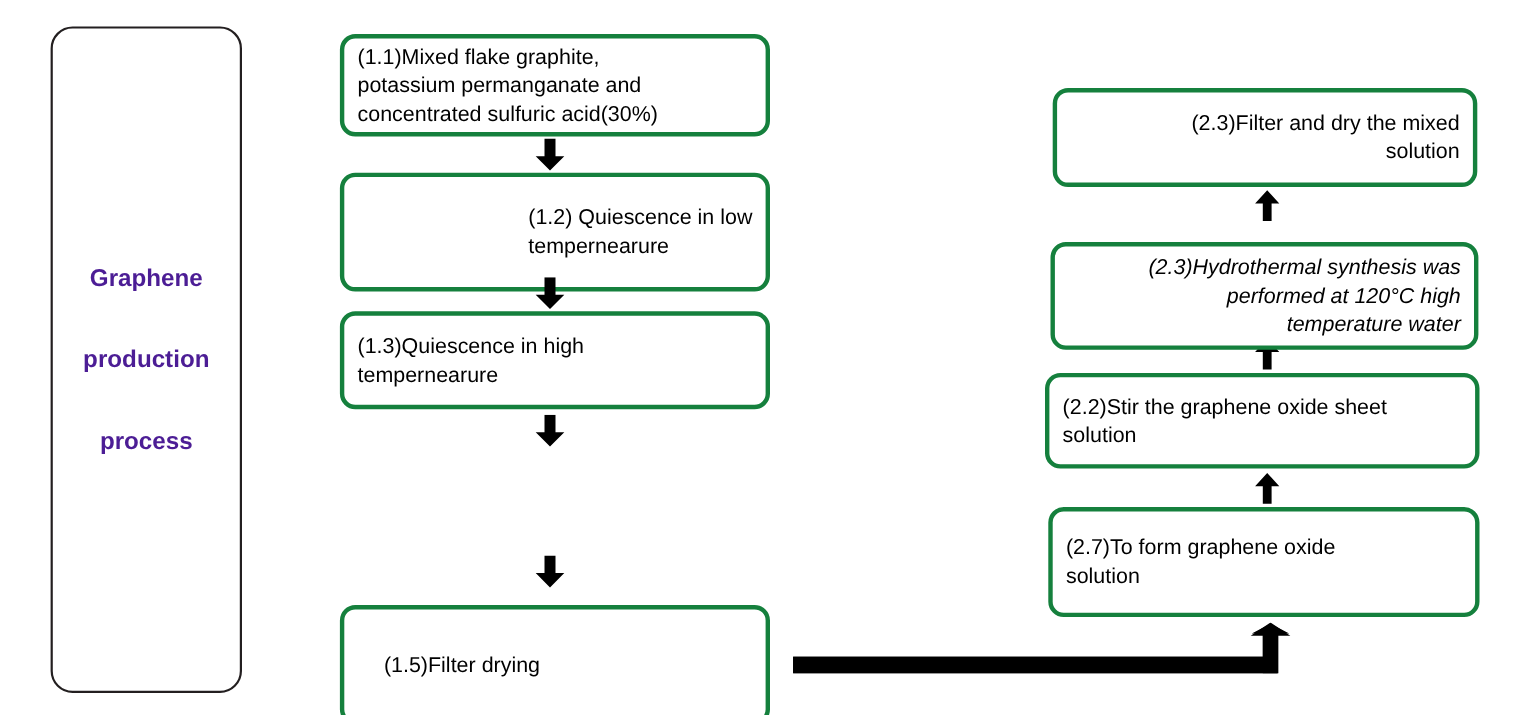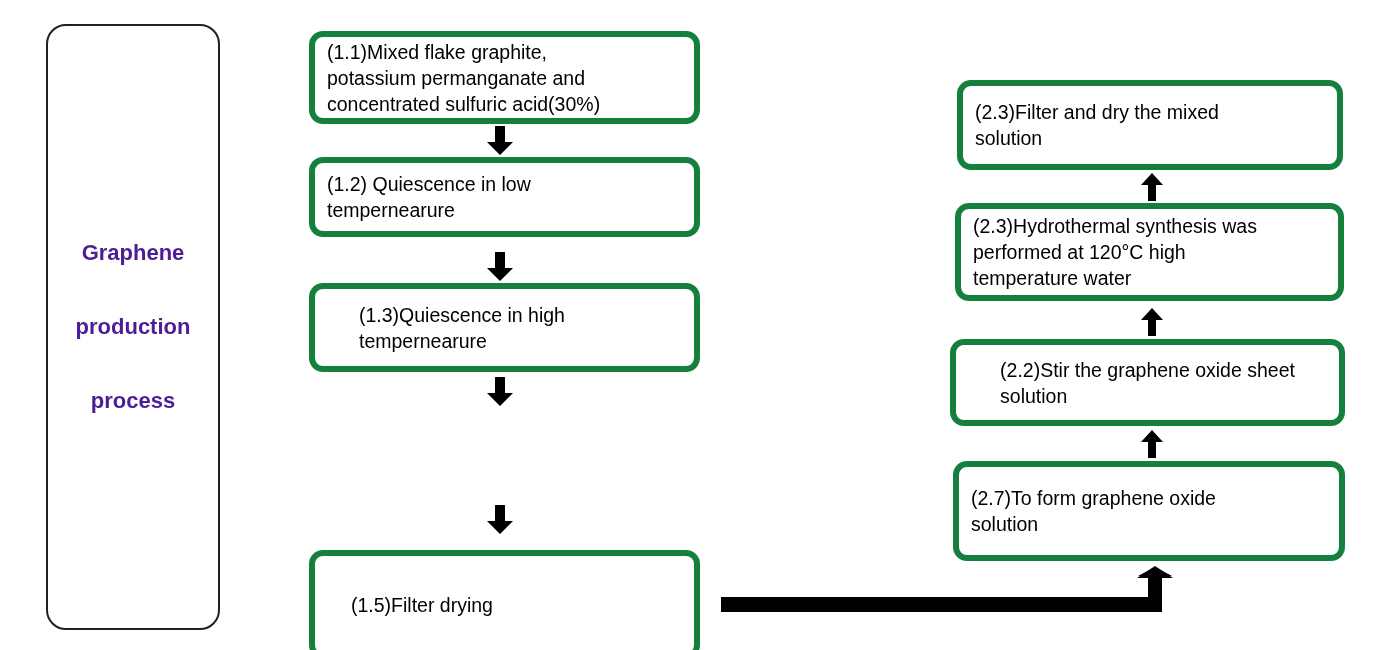--- a/index.html
+++ b/index.html
@@ -15,36 +15,36 @@
     background: #ffffff;
     font-family: "Liberation Sans", sans-serif;
     overflow: hidden;
   }
 
   
   .box {
     position: absolute;
     box-sizing: border-box;
     background: #ffffff;
-    border: 6px solid #15803d;
+    border: 4px solid #15803d;
     border-radius: 14px;
     color: #000000;
     font-size: 19.5px;
     line-height: 26px;
     display: flex;
     flex-direction: column;
     justify-content: center;
   }
   .box .txt {
     display: block;
     padding: 0 12px;
     white-space: pre-line;
   }
   .box.align-left  .txt { text-align: left; }
-  .box.align-center .txt { text-align: left; }
+  .box.align-center .txt { text-align: right; }
 
   
   .title-box {
     position: absolute;
     box-sizing: border-box;
     background: #ffffff;
     border: 2px solid #231f20;
     border-radius: 20px;
     display: flex;
     align-items: center;
@@ -83,32 +83,32 @@
 potassium permanganate and
 concentrated sulfuric acid(30%)</span>
   </div>
 
   <div class="arrow" style="left:486px; top:126px; width:28px; height:30px;">
     <svg width="28" height="30" viewBox="0 0 28 30" aria-hidden="true">
       <path d="M9 0 H19 V16 H27 L14 29 L1 16 H9 Z" fill="#000000"></path>
     </svg>
   </div>
 
-  <div class="box align-left" style="left:309px; top:157px; width:391px; height:80px;">
+  <div class="box align-left" style="left:309px; top:157px; width:391px; height:108px;align-items:flex-end;">
     <span class="txt">(1.2) Quiescence in low
 tempernearure</span>
   </div>
 
   <div class="arrow" style="left:486px; top:252px; width:28px; height:30px;">
     <svg width="28" height="30" viewBox="0 0 28 30" aria-hidden="true">
       <path d="M9 0 H19 V16 H27 L14 29 L1 16 H9 Z" fill="#000000"></path>
     </svg>
   </div>
 
-  <div class="box align-left" style="left:309px; top:283px; width:391px; height:89px;padding-left:32px;">
+  <div class="box align-left" style="left:309px; top:283px; width:391px; height:89px;">
     <span class="txt">(1.3)Quiescence in high
 tempernearure</span>
   </div>
 
   <div class="arrow" style="left:486px; top:377px; width:28px; height:30px;">
     <svg width="28" height="30" viewBox="0 0 28 30" aria-hidden="true">
       <path d="M9 0 H19 V16 H27 L14 29 L1 16 H9 Z" fill="#000000"></path>
     </svg>
   </div>
 
@@ -136,32 +136,32 @@
     <span class="txt">(2.7)To form graphene oxide
 solution</span>
   </div>
 
   <div class="arrow" style="left:1140px; top:429px; width:24px; height:30px;">
     <svg width="24" height="30" viewBox="0 0 24 30" aria-hidden="true">
       <path d="M12 1 L23 13 H16 V29 H8 V13 H1 Z" fill="#000000"></path>
     </svg>
   </div>
 
-  <div class="box align-left" style="left:950px; top:339px; width:395px; height:87px;align-items:center;">
+  <div class="box align-left" style="left:950px; top:339px; width:395px; height:87px;">
     <span class="txt">(2.2)Stir the graphene oxide sheet
 solution</span>
   </div>
 
   <div class="arrow" style="left:1140px; top:307px; width:24px; height:30px;">
     <svg width="24" height="30" viewBox="0 0 24 30" aria-hidden="true">
       <path d="M12 1 L23 13 H16 V29 H8 V13 H1 Z" fill="#000000"></path>
     </svg>
   </div>
 
-  <div class="box align-center" style="left:955px; top:203px; width:389px; height:98px;">
+  <div class="box align-center" style="left:955px; top:220px; width:389px; height:98px;font-style:italic;">
     <span class="txt">(2.3)Hydrothermal synthesis was
 performed at 120°C high
 temperature water</span>
   </div>
 
   <div class="arrow" style="left:1140px; top:172px; width:24px; height:30px;">
     <svg width="24" height="30" viewBox="0 0 24 30" aria-hidden="true">
       <path d="M12 1 L23 13 H16 V29 H8 V13 H1 Z" fill="#000000"></path>
     </svg>
   </div>

